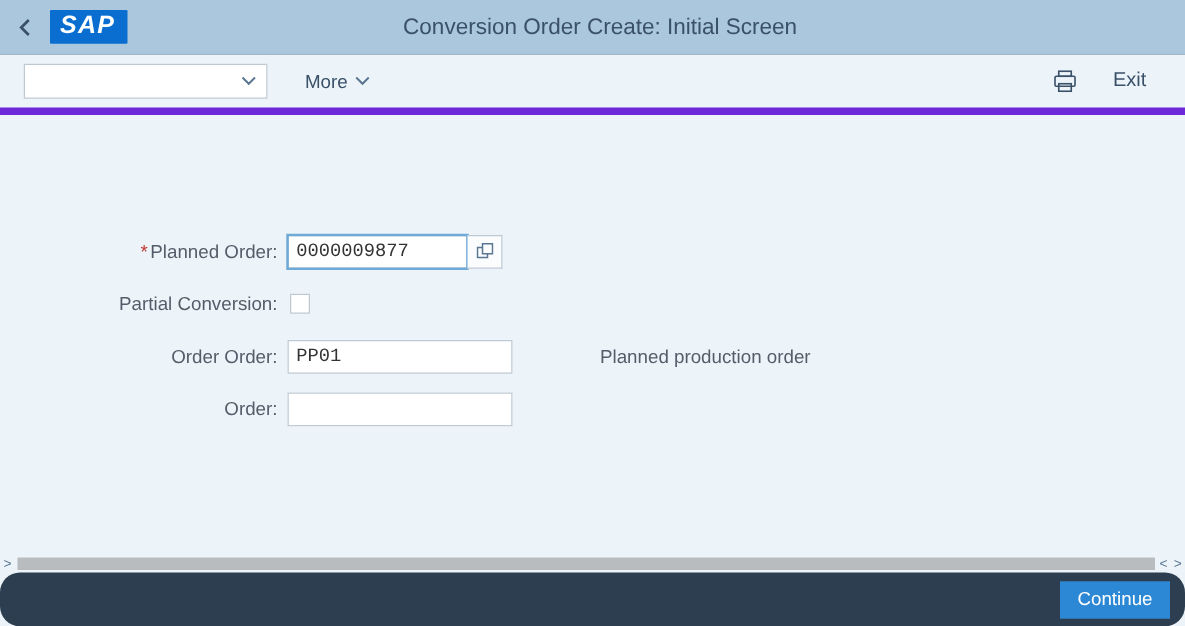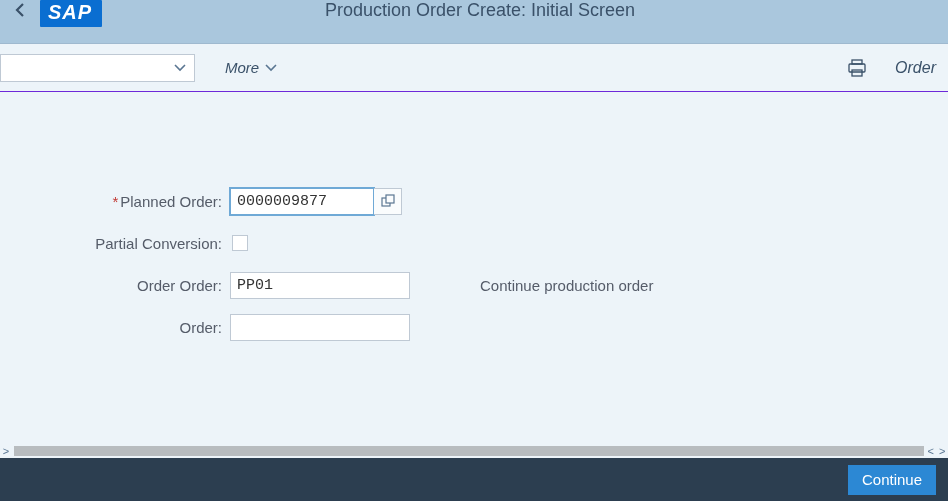--- a/index.html
+++ b/index.html
@@ -10,21 +10,21 @@
       background: #edf4f9;
       width: 948px;
       height: 501px;
       overflow: hidden;
       position: relative;
     }
     .titlebar {
       height: 44px;
       background: #aac7dd;
       display: flex;
-      align-items: flex-start;
+      align-items: center;
       padding: 0 10px;
       border-bottom: 1px solid #9fb9cf;
     }
     .back-btn {
       width: 20px;
       height: 20px;
       display: flex;
       align-items: center;
       justify-content: center;
       cursor: pointer;
@@ -47,23 +47,22 @@
       text-align: center;
       font-size: 18px;
       color: #3a5169;
       padding-right: 80px;
     }
     .toolbar {
       height: 48px;
       background: #edf4f9;
       display: flex;
       align-items: center;
-      padding: 0 0;
-      border-bottom: 1px solid #6d28d9;
-      font-style: italic;
+      padding: 0 19px;
+      border-bottom: 6px solid #6d28d9;
     }
     .select-box {
       width: 195px;
       height: 28px;
       background: #fff;
       border: 1px solid #bfc9d4;
       display: flex;
       align-items: center;
       justify-content: flex-end;
       padding: 0 8px;
@@ -173,20 +172,21 @@
       position: absolute;
       left: 0;
       right: 0;
       bottom: 0;
       height: 43px;
       background: #2c3e50;
       display: flex;
       align-items: center;
       justify-content: flex-end;
       padding: 0 12px;
+      border-radius: 16px;
     }
     .continue-btn {
       background: #2c88d4;
       color: #fff;
       border: none;
       height: 30px;
       padding: 0 14px;
       font-size: 15px;
       cursor: pointer;
     }
@@ -195,21 +195,21 @@
 </head>
 <body>
 
 <div class="titlebar">
   <div class="back-btn">
     <svg width="12" height="16" viewBox="0 0 12 16">
         <path d="M9 2 L3 8 L9 14" stroke="#3a5169" stroke-width="2.2" fill="none"></path>
       </svg>
   </div>
   <div class="sap-logo">SAP</div>
-  <div class="title-text">Production Order Create: Initial Screen</div>
+  <div class="title-text">Conversion Order Create: Initial Screen</div>
 </div>
 
 <div class="toolbar">
   <div class="select-box">
     <span class="chev-down">
       <svg width="12" height="8" viewBox="0 0 12 8">
           <path d="M1 1 L6 6 L11 1" stroke="#5a7692" stroke-width="1.6" fill="none"></path>
         </svg>
     </span>
   </div>
@@ -222,21 +222,21 @@
     </span>
   </div>
   <div class="toolbar-spacer"></div>
   <div class="print-icon">
     <svg width="20" height="18" viewBox="0 0 20 18">
       <rect x="5" y="1" width="10" height="4" stroke="#3a5169" stroke-width="1.3" fill="none"></rect>
       <rect x="2" y="5" width="16" height="8" rx="1" stroke="#3a5169" stroke-width="1.3" fill="none"></rect>
       <rect x="5" y="11" width="10" height="6" stroke="#3a5169" stroke-width="1.3" fill="none"></rect>
     </svg>
   </div>
-  <div class="exit-btn">Order</div>
+  <div class="exit-btn">Exit</div>
 </div>
 
 <div class="form-area">
 
   <div class="form-row">
     <div class="form-label"><span class="req">*</span><span>Planned Order:</span></div>
     <input class="text-input planned-input focused" value="0000009877" style="">
     <div class="vh-btn">
       <svg width="14" height="14" viewBox="0 0 14 14">
         <rect x="1" y="4" width="8" height="8" stroke="#5a7692" stroke-width="1.2" fill="none"></rect>
@@ -246,21 +246,21 @@
   </div>
 
   <div class="form-row">
     <div class="form-label">Partial Conversion:</div>
     <div class="checkbox"></div>
   </div>
 
   <div class="form-row">
     <div class="form-label">Order Order:</div>
     <input class="text-input type-input" value="PP01" style="">
-    <div class="desc-text">Continue production order</div>
+    <div class="desc-text">Planned production order</div>
   </div>
 
   <div class="form-row">
     <div class="form-label">Order:</div>
     <input class="text-input order-input" value="" style="">
   </div>
 
 </div>
 
 <div class="scroll-strip">

